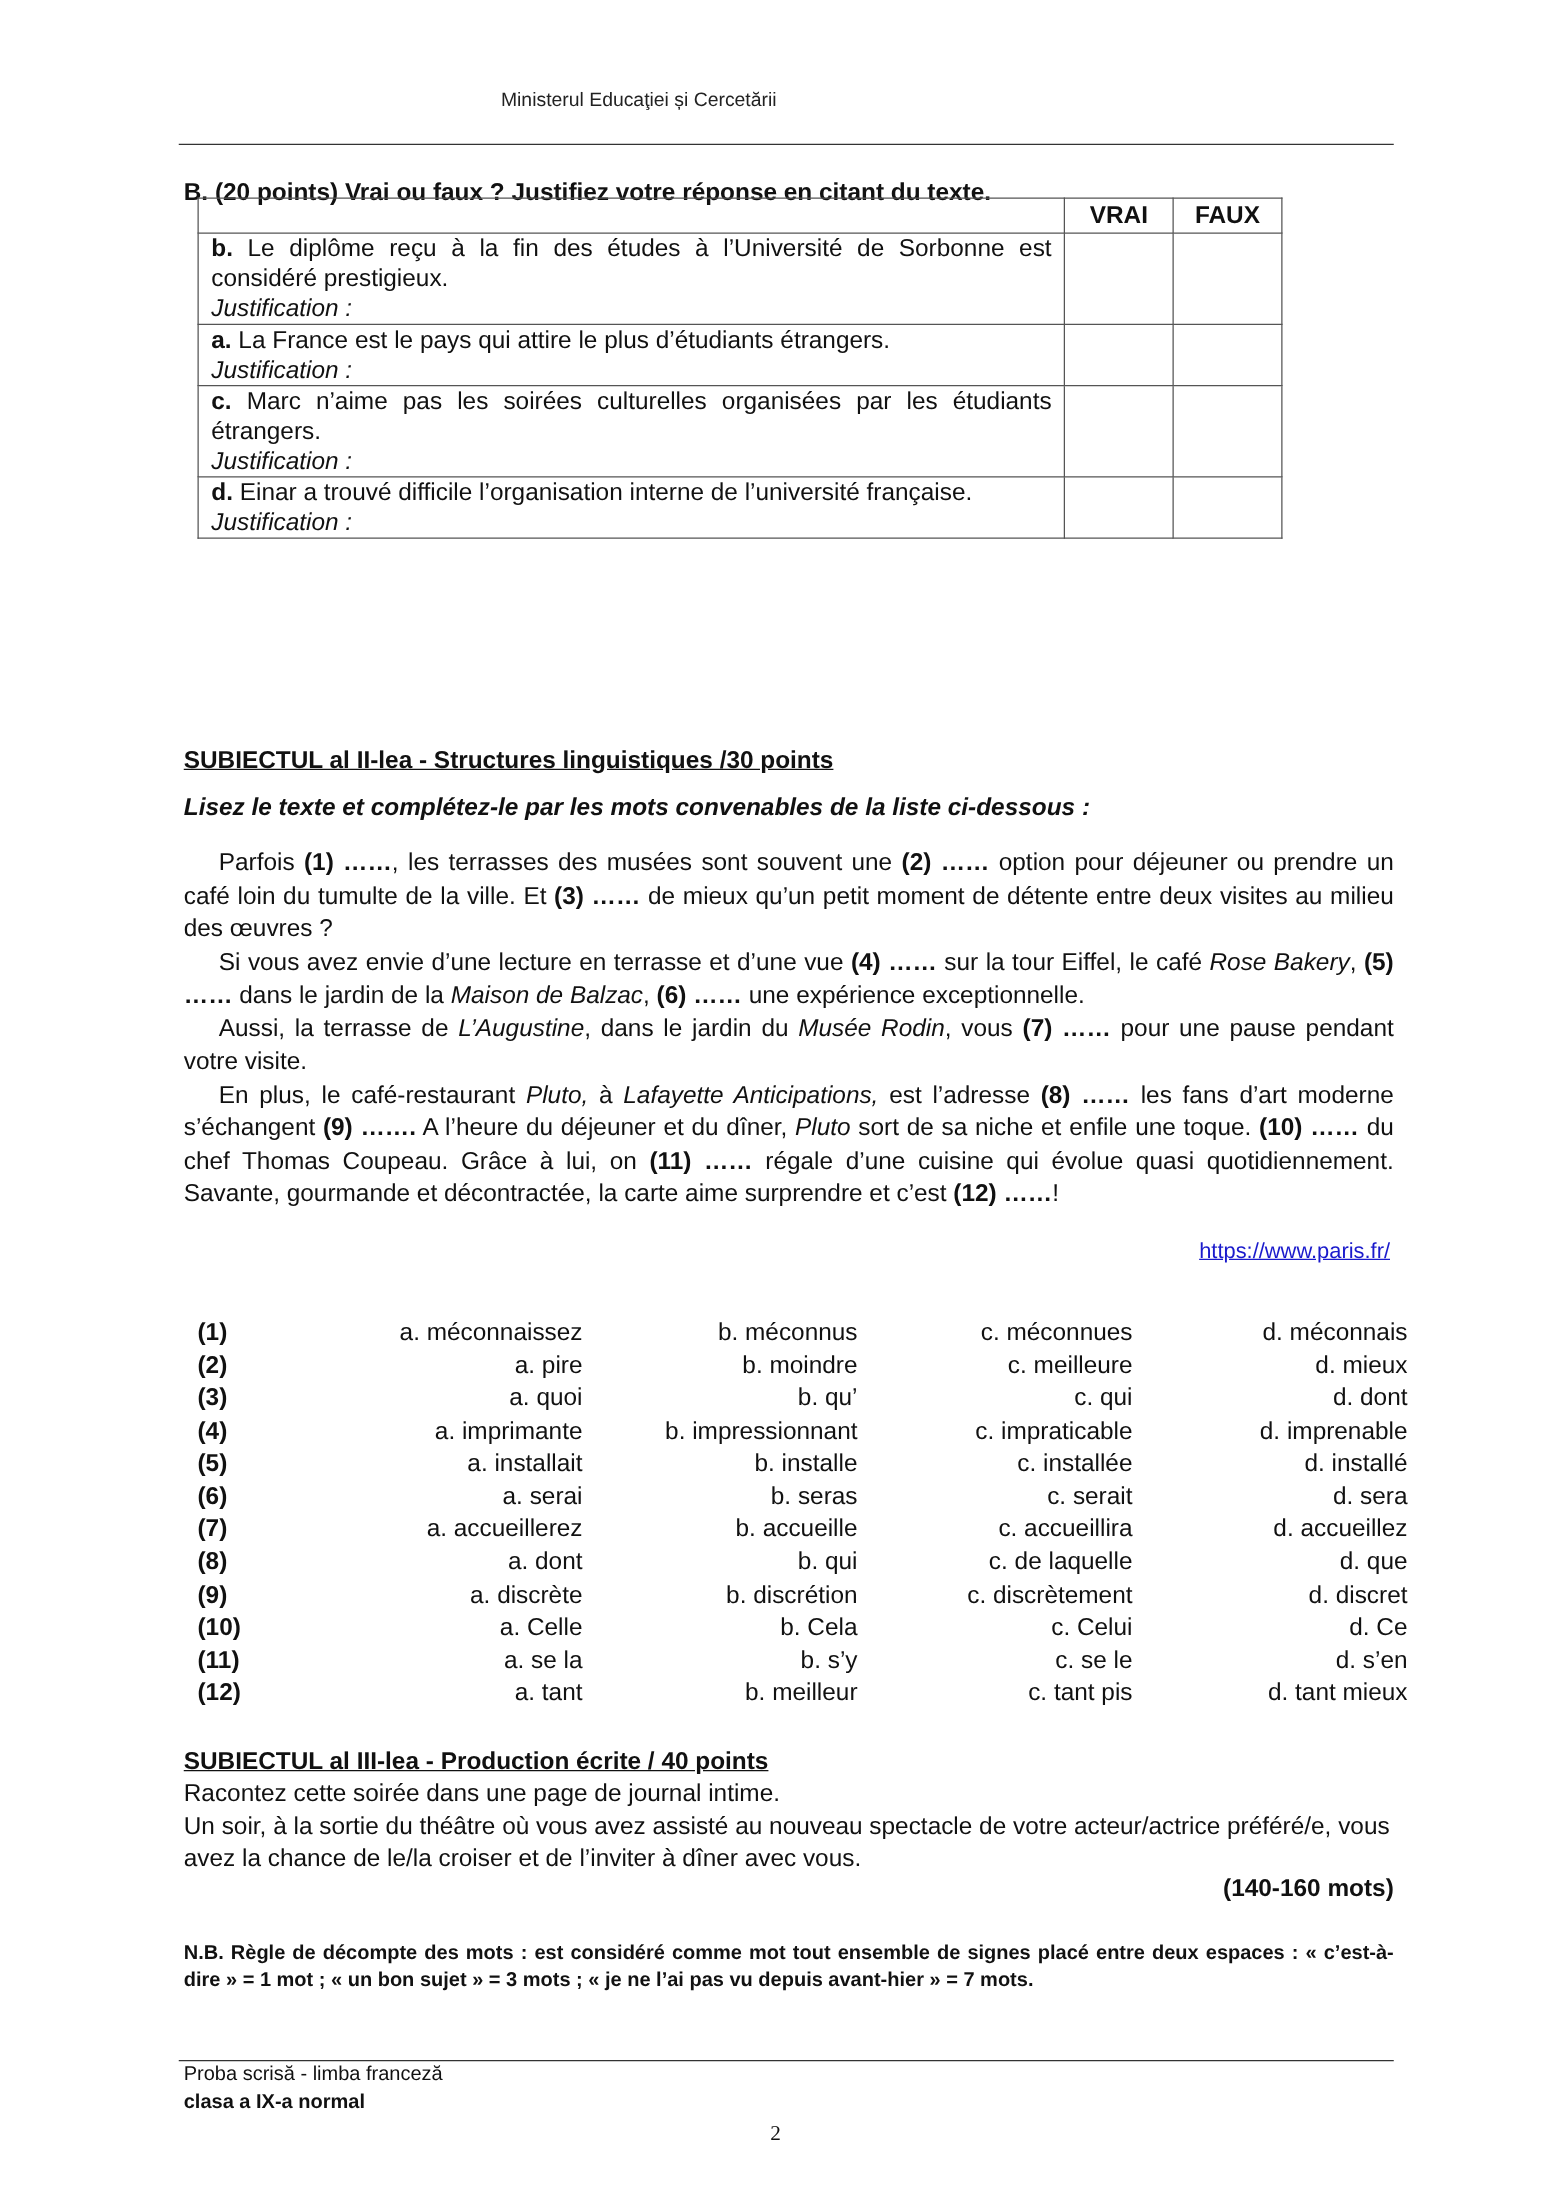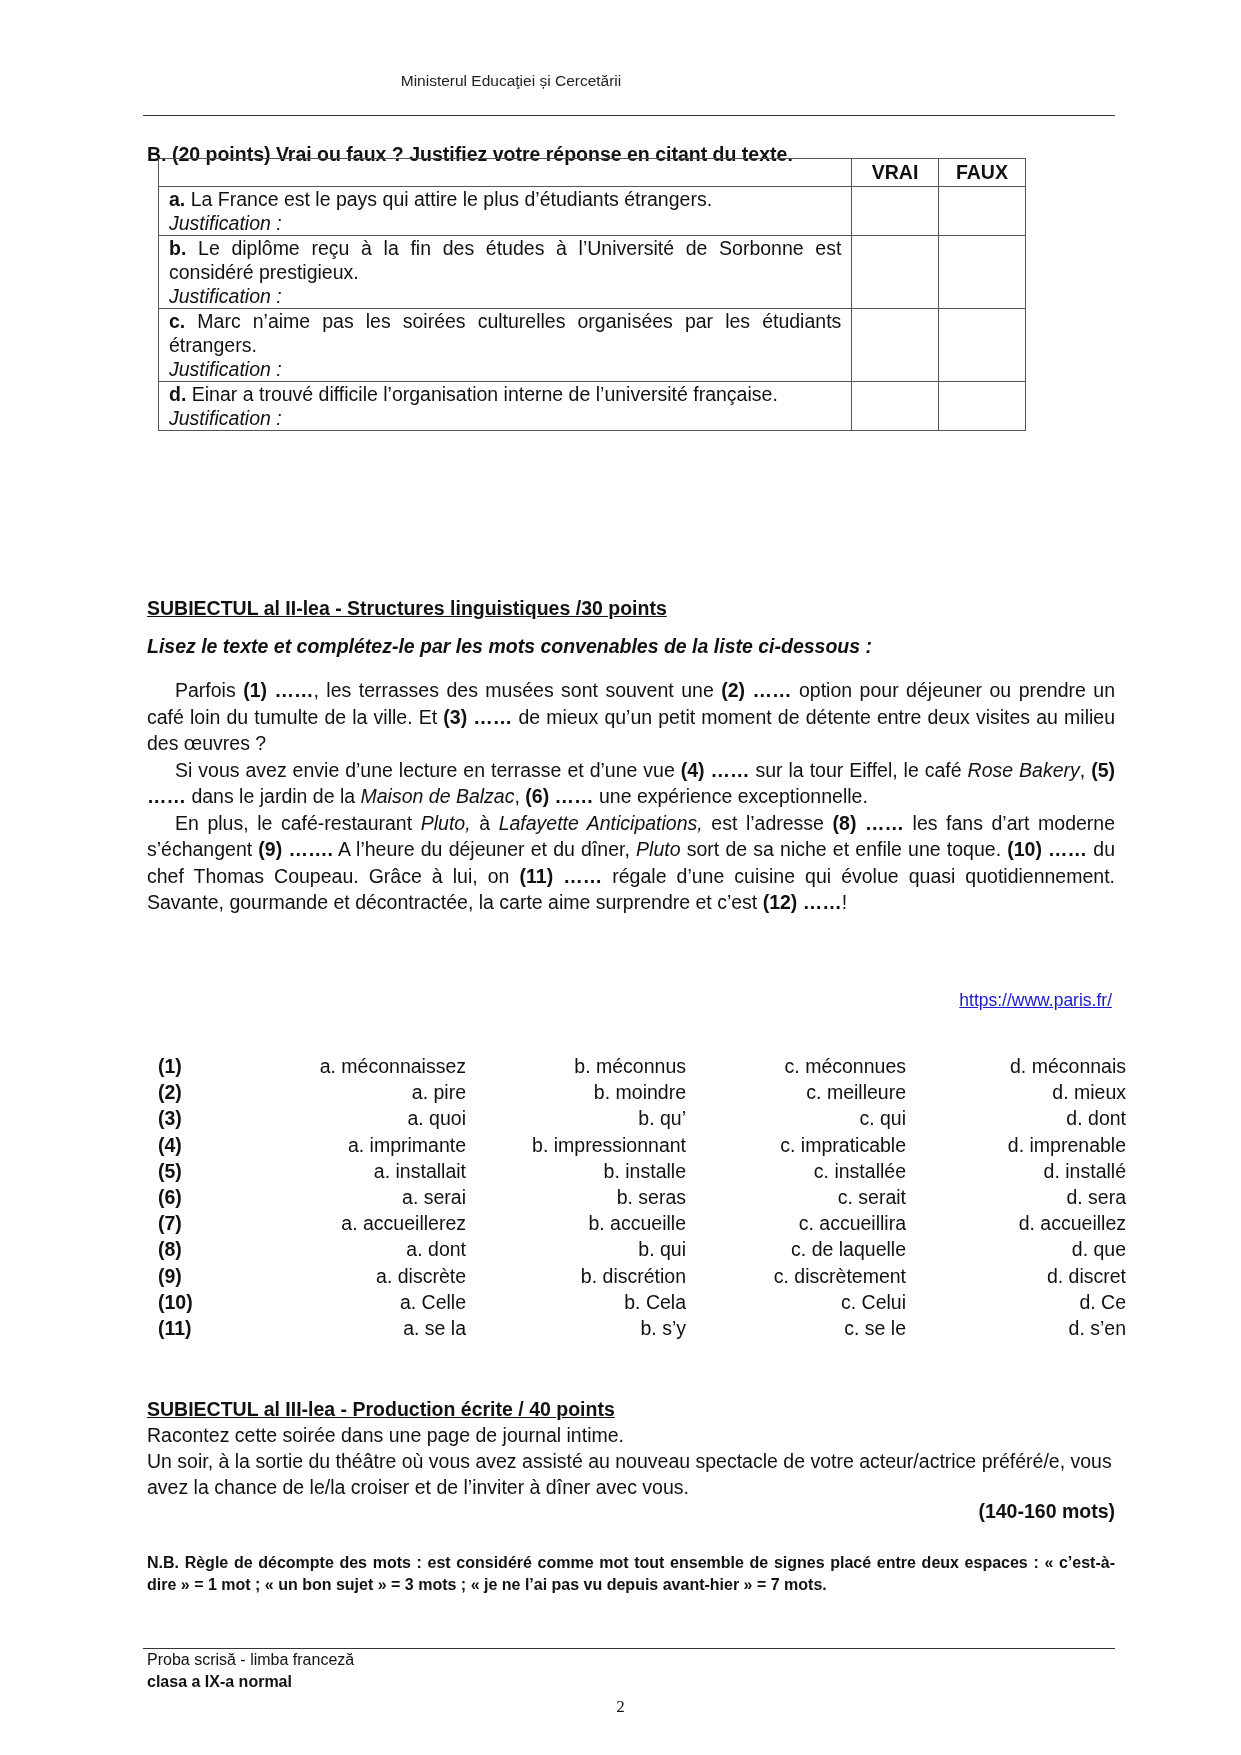--- a/index.html
+++ b/index.html
@@ -43,26 +43,26 @@
 <div class="abs sec-b-title">B. (20 points) Vrai ou faux ? Justifiez votre réponse en citant du texte.</div>
 
 <table class="vf">
   <tbody>
       <tr class="head">
     <td class="q"></td>
     <td class="c">VRAI</td>
     <td class="c">FAUX</td>
   </tr>
   <tr>
-    <td class="q"><span class="lbl">a.</span> <span>La France est le pays qui attire le plus d’étudiants étrangers.</span><span class="just">Justification :</span></td>
+    <td class="q"><span class="lbl">b.</span> <span>Le diplôme reçu à la fin des études à l’Université de Sorbonne est considéré prestigieux.</span><span class="just">Justification :</span></td>
     <td class="c"></td>
     <td class="c"></td>
   </tr>
   <tr>
-    <td class="q"><span class="lbl">b.</span> <span>Le diplôme reçu à la fin des études à l’Université de Sorbonne est considéré prestigieux.</span><span class="just">Justification :</span></td>
+    <td class="q"><span class="lbl">a.</span> <span>La France est le pays qui attire le plus d’étudiants étrangers.</span><span class="just">Justification :</span></td>
     <td class="c"></td>
     <td class="c"></td>
   </tr>
   <tr>
     <td class="q"><span class="lbl">c.</span> <span>Marc n’aime pas les soirées culturelles organisées par les étudiants étrangers.</span><span class="just">Justification :</span></td>
     <td class="c"></td>
     <td class="c"></td>
   </tr>
   <tr>
     <td class="q"><span class="lbl">d.</span> <span>Einar a trouvé difficile l’organisation interne de l’université française.</span><span class="just">Justification :</span></td>
@@ -71,20 +71,21 @@
   </tr>
 </tbody>
   </table>
 
 <div class="abs sub2-title">SUBIECTUL  al II-lea  - Structures linguistiques /30 points</div>
 <div class="abs instr">Lisez le texte et complétez-le par les mots convenables de la liste ci-dessous :</div>
 
 <div class="abs passage">
   <p>Parfois <b>(1) ……</b>, les terrasses des musées sont souvent une <b>(2) ……</b> option pour déjeuner ou prendre un café loin du tumulte de la ville. Et <b>(3) ……</b> de mieux qu’un petit moment de détente entre deux visites au milieu des œuvres ?</p>
   <p>Si vous avez envie d’une lecture en terrasse et d’une vue <b>(4) ……</b> sur la tour Eiffel, le café <i>Rose Bakery</i>, <b>(5) ……</b> dans le jardin de la <i>Maison de Balzac</i>, <b>(6) ……</b> une expérience exceptionnelle.</p>
+  <p>Aussi, la terrasse de <i>L’Augustine</i>, dans le jardin du <i>Musée Rodin</i>, vous <b>(7) ……</b> pour une pause pendant votre visite.</p>
   <p>En plus, le café-restaurant <i>Pluto,</i> à <i>Lafayette Anticipations,</i> est l’adresse <b>(8) ……</b> les fans d’art moderne s’échangent <b>(9) …….</b> A l’heure du déjeuner et du dîner, <i>Pluto</i> sort de sa niche et enfile une toque. <b>(10) ……</b> du chef Thomas Coupeau. Grâce à lui, on <b>(11) ……</b> régale d’une cuisine qui évolue quasi quotidiennement. Savante, gourmande et décontractée, la carte aime surprendre et c’est <b>(12) ……</b>!</p>
 </div>
 
 <div class="abs src">https://www.paris.fr/</div>
 
 <div class="opts">
   <div class="opt-row">
       <div class="opt-num">(1)</div>
       <div class="opt-cell">a. méconnaissez</div>
       <div class="opt-cell">b. méconnus</div>
@@ -154,20 +155,27 @@
       <div class="opt-cell">c. Celui</div>
       <div class="opt-cell">d. Ce</div>
     </div>
   <div class="opt-row">
       <div class="opt-num">(11)</div>
       <div class="opt-cell">a. se la</div>
       <div class="opt-cell">b. s’y</div>
       <div class="opt-cell">c. se le</div>
       <div class="opt-cell">d. s’en</div>
     </div>
+  <div class="opt-row">
+      <div class="opt-num">(12)</div>
+      <div class="opt-cell">a. tant</div>
+      <div class="opt-cell">b. meilleur</div>
+      <div class="opt-cell">c. tant pis</div>
+      <div class="opt-cell">d. tant mieux</div>
+    </div>
 </div>
 
 <div class="abs sub3-title">SUBIECTUL al III-lea  - Production écrite / 40 points</div>
 <div class="abs task">
   <div>Racontez cette soirée dans une page de journal intime.</div>
   <div>Un soir, à la sortie du théâtre où vous avez assisté au nouveau spectacle de votre acteur/actrice préféré/e, vous avez la chance de le/la croiser et de l’inviter à dîner avec vous.</div>
 </div>
 <div class="abs words">(140-160 mots)</div>
 <div class="abs nb">N.B. Règle de décompte des mots : est considéré comme mot tout ensemble de signes placé entre deux espaces : « c’est-à-dire » = 1 mot ; « un bon sujet » = 3 mots ; « je ne l’ai pas vu depuis avant-hier » = 7 mots.</div>
 

